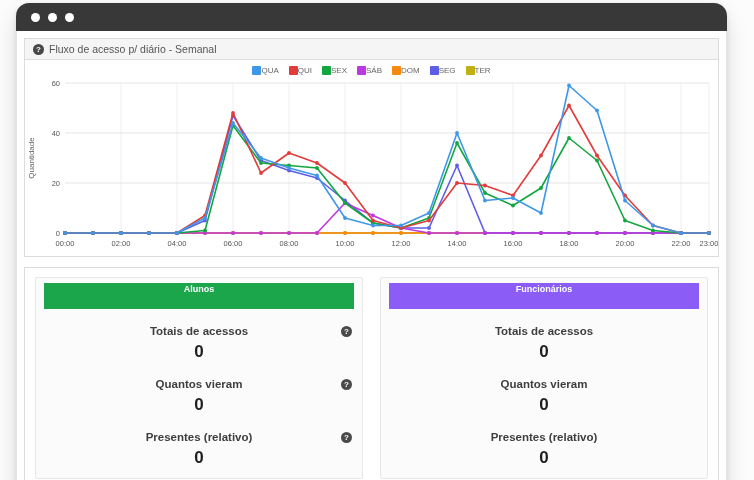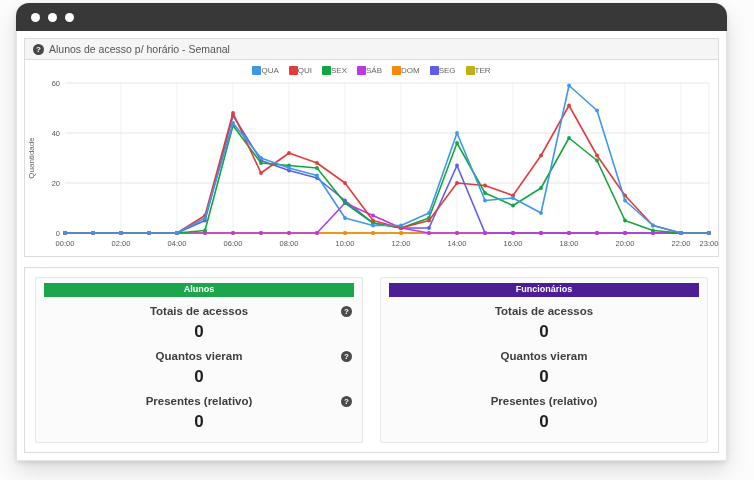--- a/index.html
+++ b/index.html
@@ -17,24 +17,24 @@
                   font-size:10.5px; color:#555; display:flex; align-items:center; gap:5px; }
   .info-circle { width:11px; height:11px; border-radius:50%; background:#474747; color:#fff;
                  font-size:8px; line-height:11px; text-align:center; font-weight:bold; flex:0 0 auto; }
   .chart-body { padding:3px 0 0 0; height:196px; }
   .legend { display:flex; justify-content:center; align-items:center; gap:10px; height:14px; }
   .legend-item { display:inline-flex; align-items:center; font-size:8px; color:#666; }
   .legend-swatch { width:9px; height:9px; border-radius:1px; display:inline-block; }
   .cards { display:flex; gap:17px; padding:9px 10px 9px 10px; }
   .card { flex:1; background:#fbfbfb; border:1px solid #e7e7e7; border-radius:2px;
           padding:5px 8px 10px 8px; }
-  .card-header { height:14px; line-height:13px; text-align:center; color:#ffffff;
+  .card-header { height:26px; line-height:13px; text-align:center; color:#ffffff;
                  font-size:9px; font-weight:bold; }
   .card-row-label { position:relative; text-align:center; font-size:11.5px; font-weight:bold;
-                    color:#3e3e3e; margin-top:8px; line-height:13px; }
+                    color:#3e3e3e; margin-top:16px; line-height:13px; }
   .help-circle { position:absolute; right:2px; top:1px; width:11px; height:11px; border-radius:50%;
                  background:#4a4a4a; color:#fff; font-size:8px; line-height:11px; text-align:center;
                  font-weight:bold; }
   .card-row-value { text-align:center; font-size:17px; font-weight:bold; color:#1e1e1e;
                     margin-top:4px; line-height:20px; }
   svg text { font-family:"Liberation Sans", sans-serif; }
 </style>
 </head>
 <body>
 
@@ -42,21 +42,21 @@
   <div class="titlebar" id="titlebar">
       <span class="dot"></span>
       <span class="dot"></span>
       <span class="dot"></span>
     </div>
   <div class="window-body">
 
     <div class="panel">
       <div class="panel-header">
         <span class="info-circle">?</span>
-        <span>Alunos de acesso p/ horário - Semanal</span>
+        <span>Fluxo de acesso p/ diário - Semanal</span>
       </div>
       <div class="chart-body">
         <div class="legend" id="legend">
             <span class="legend-item">
               <span class="legend-swatch" style="background: rgb(63, 151, 232);"></span>
               <span>QUA</span>
             </span>
             <span class="legend-item">
               <span class="legend-swatch" style="background: rgb(225, 60, 59);"></span>
               <span>QUI</span>
@@ -301,21 +301,21 @@
           <div class="card">
             <div class="card-header" style="background: rgb(28, 166, 75);">Alunos</div>
             <div class="card-row-label">Totais de acessos<span class="help-circle">?</span></div>
             <div class="card-row-value">0</div>
             <div class="card-row-label">Quantos vieram<span class="help-circle">?</span></div>
             <div class="card-row-value">0</div>
             <div class="card-row-label">Presentes (relativo)<span class="help-circle">?</span></div>
             <div class="card-row-value">0</div>
           </div>
           <div class="card">
-            <div class="card-header" style="background: #4c1d95;">Funcionários</div>
+            <div class="card-header" style="background: #8b5cf6;">Funcionários</div>
             <div class="card-row-label">Totais de acessos</div>
             <div class="card-row-value">0</div>
             <div class="card-row-label">Quantos vieram</div>
             <div class="card-row-value">0</div>
             <div class="card-row-label">Presentes (relativo)</div>
             <div class="card-row-value">0</div>
           </div>
         </div>
     </div>
 

